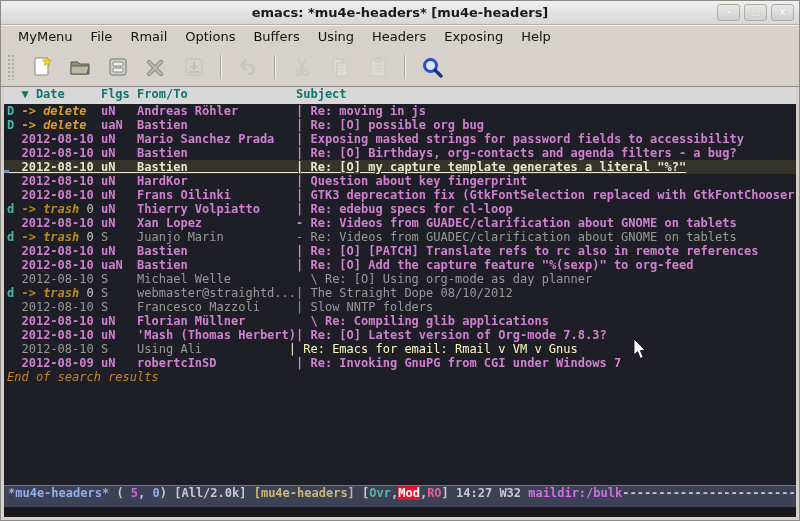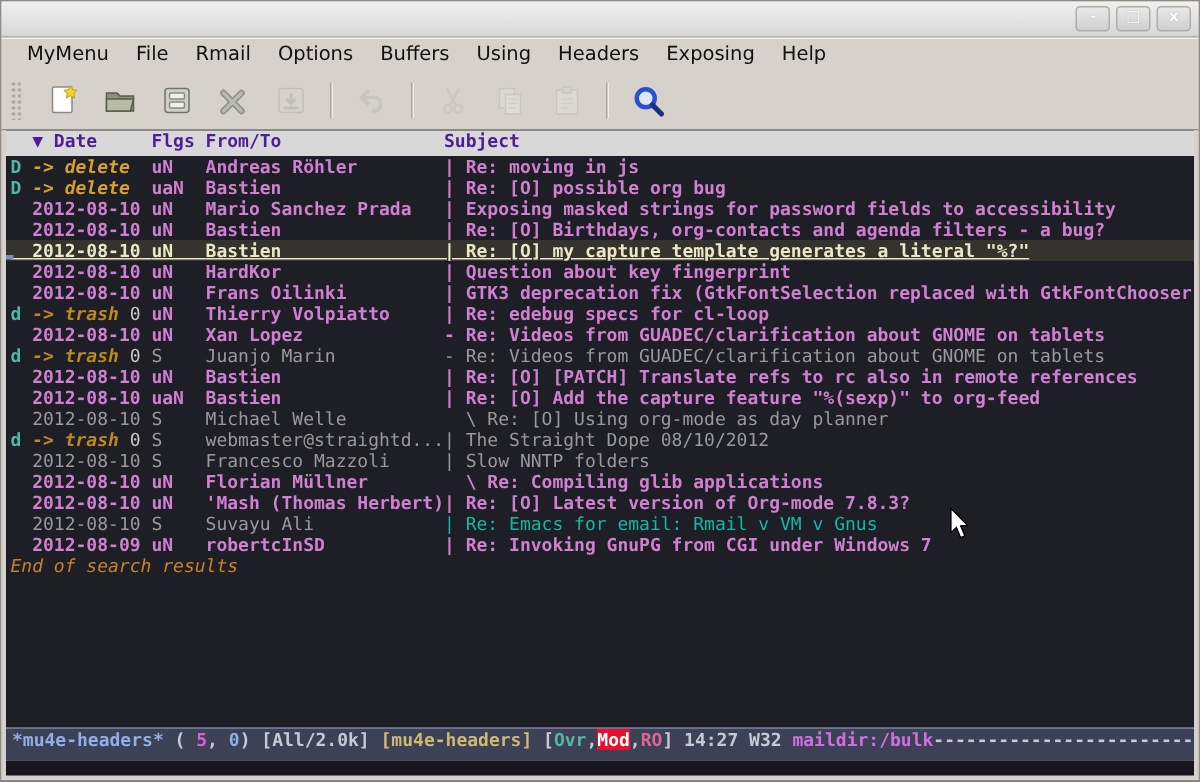--- a/index.html
+++ b/index.html
@@ -54,20 +54,21 @@
   .echo{height:10px;background:#17171d;flex:none;}
 
   .mouse-cursor{position:absolute;left:633px;top:338px;width:14px;height:22px;pointer-events:none;z-index:50;}
 </style>
 </head>
 <body>
 
 <div class="frame">
 
   <div class="titlebar">
+    <span class="title-text">emacs: *mu4e-headers* [mu4e-headers]</span>
     <span class="win-controls">
         <span class="win-btn">-</span>
         <span class="win-btn">□</span>
         <span class="win-btn">x</span>
       </span>
   </div>
 
   <div class="menubar">
       <span class="menu-item">MyMenu</span>
       <span class="menu-item">File</span>
@@ -147,40 +148,40 @@
       <span class="tool-btn">
         <svg width="24" height="24" viewBox="0 0 24 24">
           <circle cx="10.5" cy="10.5" r="6" fill="#dfe6f5" stroke="#2a4fd0" stroke-width="3"></circle>
           <path d="M15 15 L21 21" stroke="#1c2f80" stroke-width="3.4" stroke-linecap="round"></path>
         </svg>
       </span>
     </div>
 
   <div class="body-wrap">
     <div class="buffer" style="background: rgb(30, 30, 38);">
-      <div class="headerline" style="background: rgb(216, 216, 216); color: #4c1d95;">  ▼ Date     Flgs From/To               Subject                                                               </div>
+      <div class="headerline" style="background: rgb(216, 216, 216); color: #0f766e;">  ▼ Date     Flgs From/To               Subject                                                               </div>
       <div class="rows">
           <div class="row"><span class=""><span style="color: rgb(76, 184, 172); font-weight: bold;">D </span><span style="color: rgb(216, 160, 44); font-weight: bold; font-style: italic;">-&gt; delete</span><span style="color: rgb(208, 128, 208);">  </span><span style="color: rgb(208, 128, 208); font-weight: bold;">uN   </span><span style="color: rgb(208, 128, 208); font-weight: bold;">Andreas Röhler        </span><span style="color: rgb(208, 128, 208); font-weight: bold;">| Re: moving in js</span></span></div>
           <div class="row"><span class=""><span style="color: rgb(76, 184, 172); font-weight: bold;">D </span><span style="color: rgb(216, 160, 44); font-weight: bold; font-style: italic;">-&gt; delete</span><span style="color: rgb(208, 128, 208);">  </span><span style="color: rgb(208, 128, 208); font-weight: bold;">uaN  </span><span style="color: rgb(208, 128, 208); font-weight: bold;">Bastien               </span><span style="color: rgb(208, 128, 208); font-weight: bold;">| Re: [O] possible org bug</span></span></div>
           <div class="row"><span class=""><span style="color: rgb(76, 184, 172); font-weight: bold;">  </span><span style="color: rgb(208, 128, 208); font-weight: bold;">2012-08-10 </span><span style="color: rgb(208, 128, 208); font-weight: bold;">uN   </span><span style="color: rgb(208, 128, 208); font-weight: bold;">Mario Sanchez Prada   </span><span style="color: rgb(208, 128, 208); font-weight: bold;">| Exposing masked strings for password fields to accessibility</span></span></div>
           <div class="row"><span class=""><span style="color: rgb(76, 184, 172); font-weight: bold;">  </span><span style="color: rgb(208, 128, 208); font-weight: bold;">2012-08-10 </span><span style="color: rgb(208, 128, 208); font-weight: bold;">uN   </span><span style="color: rgb(208, 128, 208); font-weight: bold;">Bastien               </span><span style="color: rgb(208, 128, 208); font-weight: bold;">| Re: [O] Birthdays, org-contacts and agenda filters - a bug?</span></span></div>
           <div class="row current" style="background: rgb(53, 52, 44);"><span class="u" style="text-decoration-color: rgb(236, 231, 200);"><span style="color: rgb(76, 184, 172); font-weight: bold;">  </span><span style="color: rgb(236, 231, 200); font-weight: bold;">2012-08-10 </span><span style="color: rgb(236, 231, 200); font-weight: bold;">uN   </span><span style="color: rgb(236, 231, 200); font-weight: bold;">Bastien               </span><span style="color: rgb(236, 231, 200); font-weight: bold;">| Re: [O] my capture template generates a literal "%?"</span></span><span class="fringe-dash"></span></div>
           <div class="row"><span class=""><span style="color: rgb(76, 184, 172); font-weight: bold;">  </span><span style="color: rgb(208, 128, 208); font-weight: bold;">2012-08-10 </span><span style="color: rgb(208, 128, 208); font-weight: bold;">uN   </span><span style="color: rgb(208, 128, 208); font-weight: bold;">HardKor               </span><span style="color: rgb(208, 128, 208); font-weight: bold;">| Question about key fingerprint</span></span></div>
           <div class="row"><span class=""><span style="color: rgb(76, 184, 172); font-weight: bold;">  </span><span style="color: rgb(208, 128, 208); font-weight: bold;">2012-08-10 </span><span style="color: rgb(208, 128, 208); font-weight: bold;">uN   </span><span style="color: rgb(208, 128, 208); font-weight: bold;">Frans Oilinki         </span><span style="color: rgb(208, 128, 208); font-weight: bold;">| GTK3 deprecation fix (GtkFontSelection replaced with GtkFontChooser)</span></span></div>
           <div class="row"><span class=""><span style="color: rgb(76, 184, 172); font-weight: bold;">d </span><span style="color: rgb(187, 138, 30); font-weight: bold; font-style: italic;">-&gt; trash</span><span style="color: rgb(201, 201, 201);"> 0</span><span style="color: rgb(208, 128, 208);"> </span><span style="color: rgb(208, 128, 208); font-weight: bold;">uN   </span><span style="color: rgb(208, 128, 208); font-weight: bold;">Thierry Volpiatto     </span><span style="color: rgb(208, 128, 208); font-weight: bold;">| Re: edebug specs for cl-loop</span></span></div>
           <div class="row"><span class=""><span style="color: rgb(76, 184, 172); font-weight: bold;">  </span><span style="color: rgb(208, 128, 208); font-weight: bold;">2012-08-10 </span><span style="color: rgb(208, 128, 208); font-weight: bold;">uN   </span><span style="color: rgb(208, 128, 208); font-weight: bold;">Xan Lopez             </span><span style="color: rgb(208, 128, 208); font-weight: bold;">- Re: Videos from GUADEC/clarification about GNOME on tablets</span></span></div>
           <div class="row"><span class=""><span style="color: rgb(76, 184, 172); font-weight: bold;">d </span><span style="color: rgb(187, 138, 30); font-weight: bold; font-style: italic;">-&gt; trash</span><span style="color: rgb(201, 201, 201);"> 0</span><span style="color: rgb(154, 154, 154);"> </span><span style="color: rgb(154, 154, 154);">S    </span><span style="color: rgb(154, 154, 154);">Juanjo Marin          </span><span style="color: rgb(154, 154, 154);">- Re: Videos from GUADEC/clarification about GNOME on tablets</span></span></div>
           <div class="row"><span class=""><span style="color: rgb(76, 184, 172); font-weight: bold;">  </span><span style="color: rgb(208, 128, 208); font-weight: bold;">2012-08-10 </span><span style="color: rgb(208, 128, 208); font-weight: bold;">uN   </span><span style="color: rgb(208, 128, 208); font-weight: bold;">Bastien               </span><span style="color: rgb(208, 128, 208); font-weight: bold;">| Re: [O] [PATCH] Translate refs to rc also in remote references</span></span></div>
           <div class="row"><span class=""><span style="color: rgb(76, 184, 172); font-weight: bold;">  </span><span style="color: rgb(208, 128, 208); font-weight: bold;">2012-08-10 </span><span style="color: rgb(208, 128, 208); font-weight: bold;">uaN  </span><span style="color: rgb(208, 128, 208); font-weight: bold;">Bastien               </span><span style="color: rgb(208, 128, 208); font-weight: bold;">| Re: [O] Add the capture feature "%(sexp)" to org-feed</span></span></div>
           <div class="row"><span class=""><span style="color: rgb(76, 184, 172); font-weight: bold;">  </span><span style="color: rgb(154, 154, 154);">2012-08-10 </span><span style="color: rgb(154, 154, 154);">S    </span><span style="color: rgb(154, 154, 154); text-align: right;">Michael Welle         </span><span style="color: rgb(154, 154, 154);">  \ Re: [O] Using org-mode as day planner</span></span></div>
           <div class="row"><span class=""><span style="color: rgb(76, 184, 172); font-weight: bold;">d </span><span style="color: rgb(187, 138, 30); font-weight: bold; font-style: italic;">-&gt; trash</span><span style="color: rgb(201, 201, 201);"> 0</span><span style="color: rgb(154, 154, 154);"> </span><span style="color: rgb(154, 154, 154);">S    </span><span style="color: rgb(154, 154, 154);">webmaster@straightd...</span><span style="color: rgb(154, 154, 154);">| The Straight Dope 08/10/2012</span></span></div>
           <div class="row"><span class=""><span style="color: rgb(76, 184, 172); font-weight: bold;">  </span><span style="color: rgb(154, 154, 154);">2012-08-10 </span><span style="color: rgb(154, 154, 154);">S    </span><span style="color: rgb(154, 154, 154);">Francesco Mazzoli     </span><span style="color: rgb(154, 154, 154);">| Slow NNTP folders</span></span></div>
           <div class="row"><span class=""><span style="color: rgb(76, 184, 172); font-weight: bold;">  </span><span style="color: rgb(208, 128, 208); font-weight: bold;">2012-08-10 </span><span style="color: rgb(208, 128, 208); font-weight: bold;">uN   </span><span style="color: rgb(208, 128, 208); font-weight: bold;">Florian Müllner       </span><span style="color: rgb(208, 128, 208); font-weight: bold;">  \ Re: Compiling glib applications</span></span></div>
           <div class="row"><span class=""><span style="color: rgb(76, 184, 172); font-weight: bold;">  </span><span style="color: rgb(208, 128, 208); font-weight: bold;">2012-08-10 </span><span style="color: rgb(208, 128, 208); font-weight: bold;">uN   </span><span style="color: rgb(208, 128, 208); font-weight: bold;">'Mash (Thomas Herbert)</span><span style="color: rgb(208, 128, 208); font-weight: bold;">| Re: [O] Latest version of Org-mode 7.8.3?</span></span></div>
-          <div class="row"><span class=""><span style="color: rgb(76, 184, 172); font-weight: bold;">  </span><span style="color: rgb(154, 154, 154);">2012-08-10 </span><span style="color: rgb(154, 154, 154);">S    </span><span style="color: rgb(154, 154, 154);">Suvayu Ali            </span><span style="color: #14b8a6; margin-top: 35px;">| Re: Emacs for email: Rmail v VM v Gnus</span></span></div>
+          <div class="row"><span class=""><span style="color: rgb(76, 184, 172); font-weight: bold;">  </span><span style="color: rgb(154, 154, 154);">2012-08-10 </span><span style="color: rgb(154, 154, 154);">S    </span><span style="color: rgb(154, 154, 154);">Using Ali            </span><span style="color: #fef9c3; margin-top: 35px;">| Re: Emacs for email: Rmail v VM v Gnus</span></span></div>
           <div class="row"><span class=""><span style="color: rgb(76, 184, 172); font-weight: bold;">  </span><span style="color: rgb(208, 128, 208); font-weight: bold;">2012-08-09 </span><span style="color: rgb(208, 128, 208); font-weight: bold;">uN   </span><span style="color: rgb(208, 128, 208); font-weight: bold;">robertcInSD           </span><span style="color: rgb(208, 128, 208); font-weight: bold;">| Re: Invoking GnuPG from CGI under Windows 7</span></span></div>
           <div class="row endmarker" style="color: rgb(200, 130, 46);">End of search results</div>
         </div>
     </div>
     <div class="modeline" style="background: rgb(61, 65, 86);"><span style="color: rgb(143, 176, 232);">*mu4e-headers*</span><span style="color: rgb(201, 201, 214);"> ( </span><span style="color: rgb(212, 101, 212);">5</span><span style="color: rgb(201, 201, 214);">, </span><span style="color: rgb(143, 176, 232);">0</span><span style="color: rgb(201, 201, 214);">) [All/2.0k] </span><span style="color: rgb(205, 185, 116);">[mu4e-headers]</span><span style="color: rgb(201, 201, 214);"> [</span><span style="color: rgb(85, 184, 160);">Ovr</span><span style="color: rgb(201, 201, 214);">,</span><span style="color: rgb(255, 255, 255); background: rgb(232, 16, 46);">Mod</span><span style="color: rgb(201, 201, 214);">,</span><span style="color: rgb(224, 101, 149);">RO</span><span style="color: rgb(201, 201, 214);">] 14:27 W32 </span><span style="color: rgb(207, 111, 224);">maildir:/bulk</span><span style="color: rgb(201, 201, 214);">--------------------------</span></div>
     <div class="echo"></div>
   </div>
 
 </div>
 

